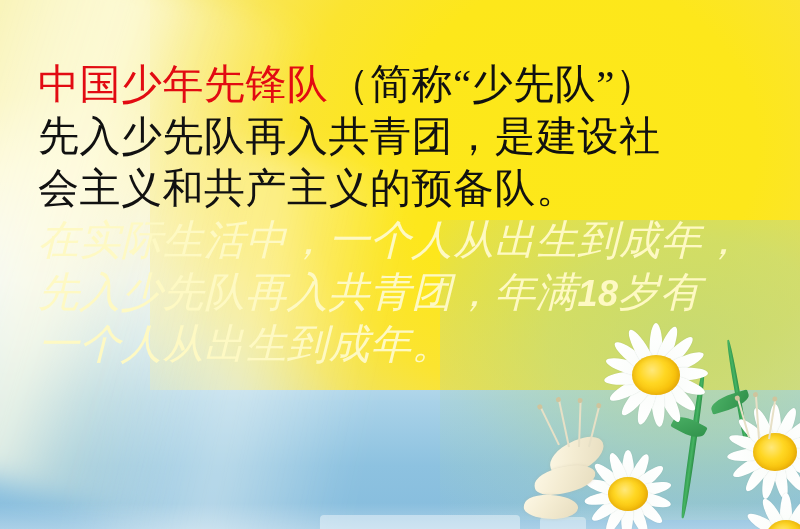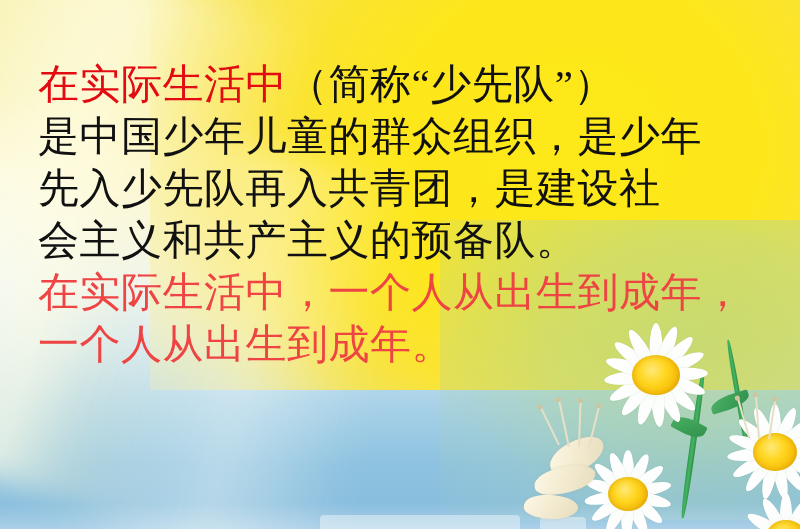--- a/index.html
+++ b/index.html
@@ -182,21 +182,21 @@
   .line {
     line-height: 1.0;
     font-size: 41px;
     letter-spacing: 0.5px;
     white-space: nowrap;
     margin-bottom: 11px;
     font-weight: 400;
   }
   .black { color: #111111; }
   .red   { color: #e20b12; }
-  .blue  { color: #ef4444; }
+  .blue  { color: #fef9c3; font-style: italic; }
   .num-18 {
     font-family: "Liberation Sans", "DejaVu Sans", sans-serif;
     font-weight: bold;
     font-size: 36px;
   }
   .gap-sm { }
 </style>
 </head>
 <body>
 
@@ -303,28 +303,30 @@
     <div class="filament" style="left:38px; top:102px; height:46px; transform:rotate(2deg);"></div>
     <div class="filament" style="left:48px; top:106px; height:42px; transform:rotate(14deg);"></div>
     <div class="filament" style="left:208px; top:98px; height:40px; transform:rotate(-16deg);"></div>
     <div class="filament" style="left:218px; top:96px; height:44px; transform:rotate(-4deg);"></div>
     <div class="filament" style="left:228px; top:100px; height:40px; transform:rotate(9deg);"></div>
   </div>
 
   <div class="text-block">
 
     <div class="line">
-      <span class="red">在实际生活中</span><span class="black">（简称“少先队”）</span>
-    </div>
-
-    <div class="line black">是中国少年儿童的群众组织，是少年</div>
+      <span class="red">中国少年先锋队</span><span class="black">（简称“少先队”）</span>
+    </div>
+
 
     <div class="line black">先入少先队再入共青团，是建设社</div>
 
     <div class="line black gap-sm">会主义和共产主义的预备队。</div>
 
     <div class="line blue">在实际生活中，一个人从出生到成年，</div>
 
+    <div class="line blue">
+      <span>先入少先队再入共青团，年满</span><span class="num-18">18</span><span>岁有</span>
+    </div>
 
     <div class="line blue">一个人从出生到成年。</div>
 
   </div>
 </div>
 
 </body></html>

